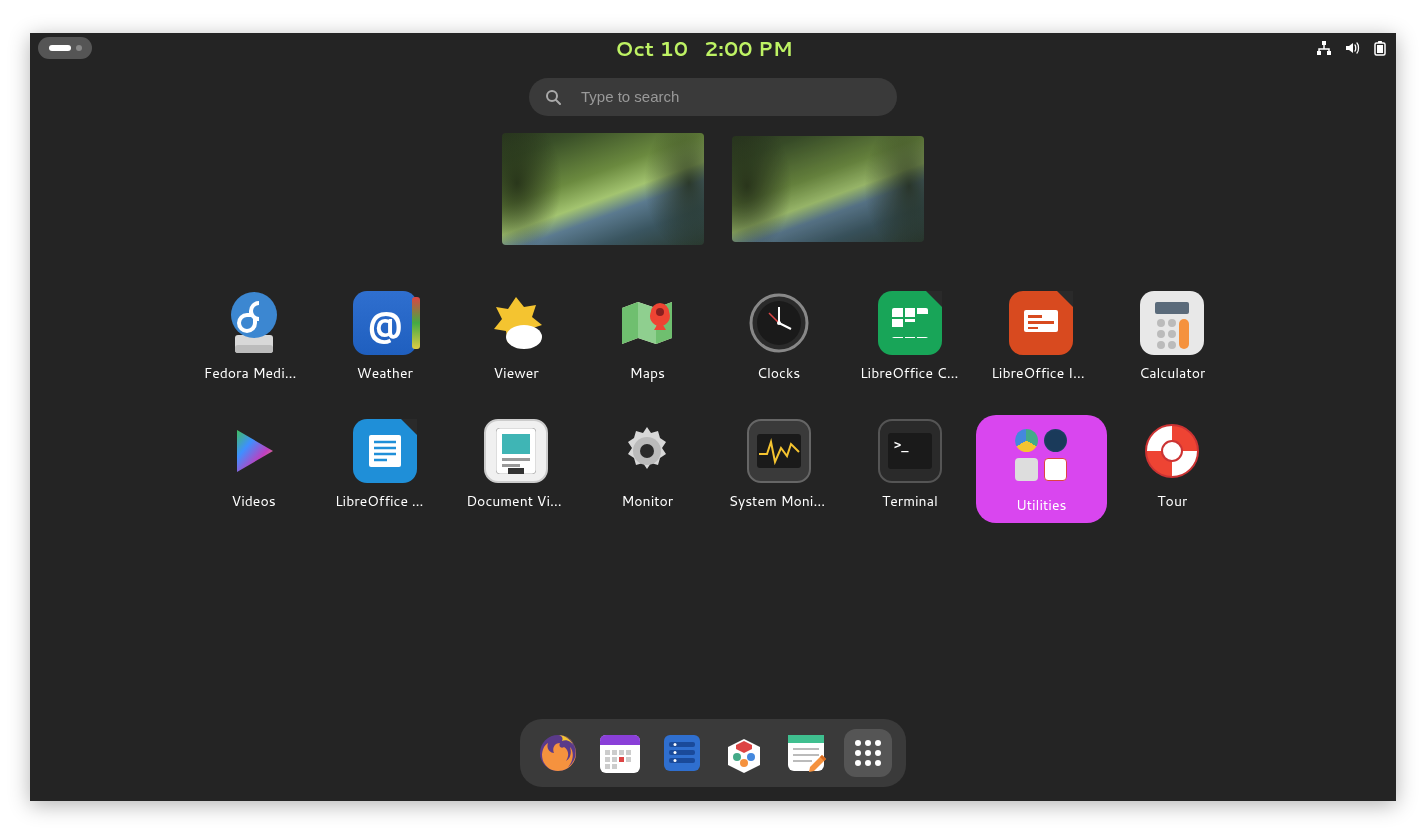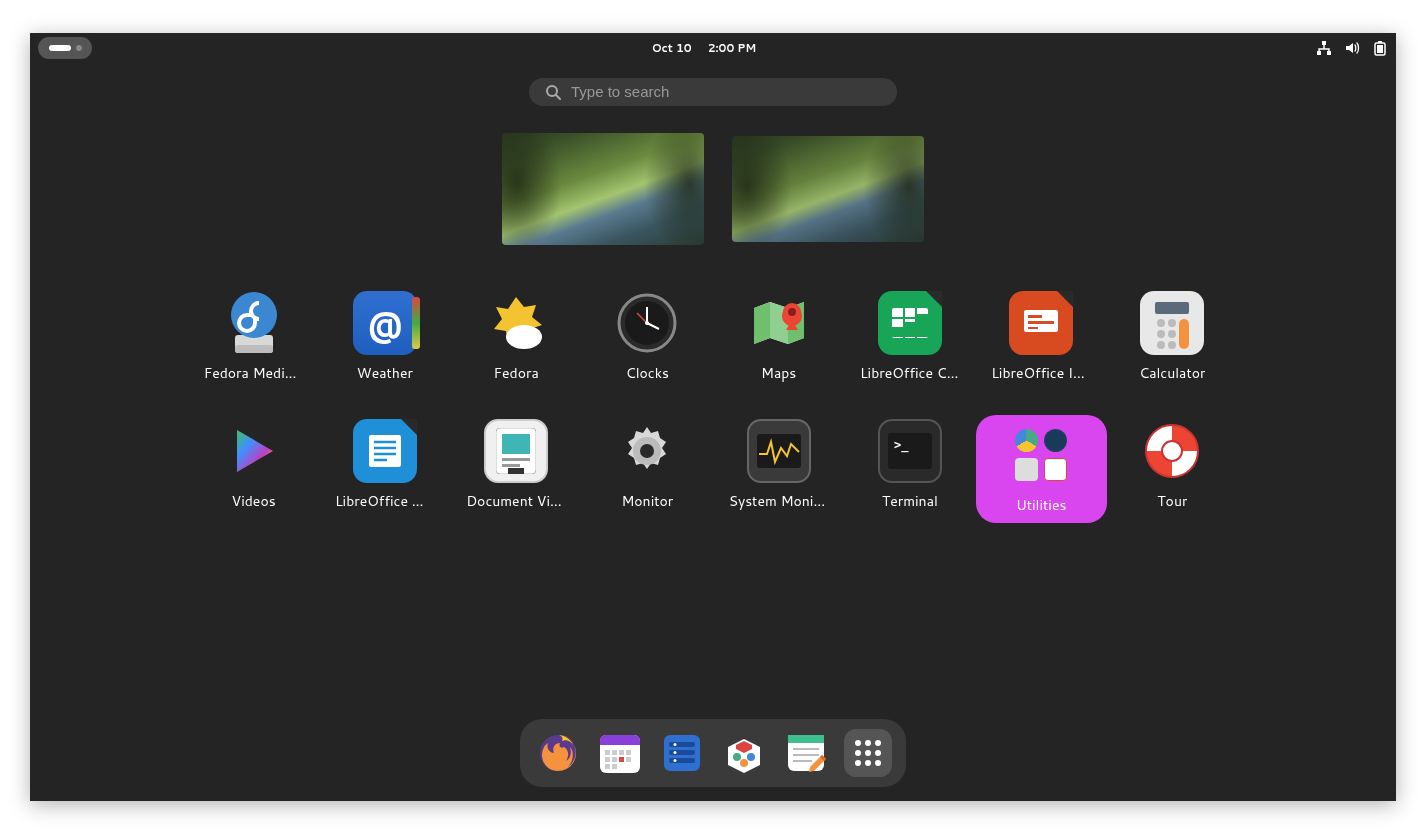--- a/index.html
+++ b/index.html
@@ -22,22 +22,22 @@
   }
   
   .topbar {
     position: absolute;
     top: 0; left: 0; right: 0;
     height: 30px;
     display: flex;
     align-items: center;
     justify-content: space-between;
     padding: 0 8px;
-    color: #ffffff;
-    font-size: 11px;
+    color: #bef264;
+    font-size: 20px;
     font-weight: 600;
   }
   .pill {
     background: #555;
     border-radius: 12px;
     height: 22px;
     width: 54px;
     display: flex;
     align-items: center;
     justify-content: center;
@@ -49,27 +49,27 @@
   .topbar-right { display: flex; gap: 12px; align-items: center; }
   .tray-icon { width: 16px; height: 16px; fill: #fff; }
 
   
   .search {
     position: absolute;
     top: 45px;
     left: 50%;
     transform: translateX(-50%);
     width: 368px;
-    height: 28px;
+    height: 38px;
     background: #3a3a3a;
     border-radius: 19px;
     display: flex;
     align-items: center;
     padding: 0 16px;
-    gap: 10px;
+    gap: 20px;
   }
   .search svg { width: 16px; height: 16px; fill: #aaa; }
   .search input {
     flex: 1;
     background: transparent;
     border: none;
     outline: none;
     color: #ddd;
     font-size: 15px;
   }
@@ -256,51 +256,51 @@
       <div class="label">Weather</div>
     </div>
 
     <div class="app">
       <div class="iconbox">
         <svg width="60" height="56" viewBox="0 0 60 56">
             <polygon points="30,2 38,12 50,10 46,22 56,30 44,34 44,46 32,40 22,48 20,36 8,34 16,24 10,12 22,14" fill="#f4c430"></polygon>
             <ellipse cx="38" cy="42" rx="18" ry="12" fill="#fff"></ellipse>
           </svg>
       </div>
-      <div class="label">Fedora</div>
-    </div>
-
-    <div class="app">
-      <div class="iconbox">
-        <svg width="60" height="60" viewBox="0 0 60 60">
-            <circle cx="30" cy="30" r="28" fill="#2a2a2a" stroke="#888" stroke-width="3"></circle>
-            <circle cx="30" cy="30" r="22" fill="#1a1a1a"></circle>
-            <line x1="30" y1="30" x2="30" y2="14" stroke="#fff" stroke-width="2"></line>
-            <line x1="30" y1="30" x2="42" y2="36" stroke="#fff" stroke-width="2"></line>
-            <line x1="30" y1="30" x2="20" y2="20" stroke="#d44" stroke-width="1.5"></line>
-            <circle cx="30" cy="30" r="2" fill="#fff"></circle>
-          </svg>
-      </div>
-      <div class="label">Clocks</div>
+      <div class="label">Viewer</div>
     </div>
 
     <div class="app">
       <div class="iconbox">
         <svg width="58" height="58" viewBox="0 0 58 58">
             <path d="M4 14 L20 8 L38 14 L54 8 V44 L38 50 L20 44 L4 50 Z" fill="#f0e8d0"></path>
             <path d="M4 14 L20 8 V44 L4 50Z" fill="#6fbf6f"></path>
             <path d="M38 14 L54 8 V44 L38 50Z" fill="#6fbf6f"></path>
             <path d="M20 8 L38 14 V50 L20 44Z" fill="#8fcf8f"></path>
             <path d="M42 12 a10 10 0 1 1 -0.1 0 M42 12 L42 34" fill="#e43"></path>
             <circle cx="42" cy="18" r="9" fill="#e43"></circle>
             <circle cx="42" cy="18" r="4" fill="#8a1f1f"></circle>
             <path d="M42 26 L36 36 L48 36 Z" fill="#e43"></path>
           </svg>
       </div>
       <div class="label">Maps</div>
+    </div>
+
+    <div class="app">
+      <div class="iconbox">
+        <svg width="60" height="60" viewBox="0 0 60 60">
+            <circle cx="30" cy="30" r="28" fill="#2a2a2a" stroke="#888" stroke-width="3"></circle>
+            <circle cx="30" cy="30" r="22" fill="#1a1a1a"></circle>
+            <line x1="30" y1="30" x2="30" y2="14" stroke="#fff" stroke-width="2"></line>
+            <line x1="30" y1="30" x2="42" y2="36" stroke="#fff" stroke-width="2"></line>
+            <line x1="30" y1="30" x2="20" y2="20" stroke="#d44" stroke-width="1.5"></line>
+            <circle cx="30" cy="30" r="2" fill="#fff"></circle>
+          </svg>
+      </div>
+      <div class="label">Clocks</div>
     </div>
 
     <div class="app">
       <div class="iconbox ic-rounded" style="background:#18a558;">
         <div style="position:absolute;top:0;right:0;width:0;height:0;border-left:16px solid transparent;border-top:16px solid #2a2a2a;"></div>
         <svg width="36" height="30" viewBox="0 0 36 30">
             <rect width="36" height="30" fill="#fff" rx="2"></rect>
             <g stroke="#18a558" stroke-width="2">
               <line x1="12" y1="0" x2="12" y2="30"></line>
               <line x1="24" y1="0" x2="24" y2="30"></line>

